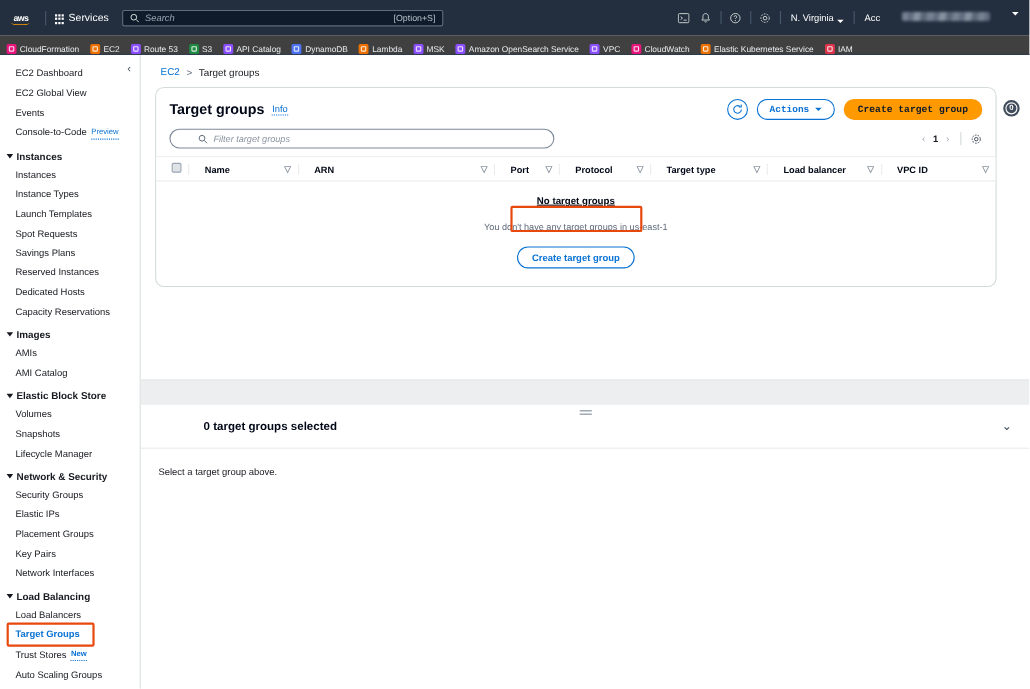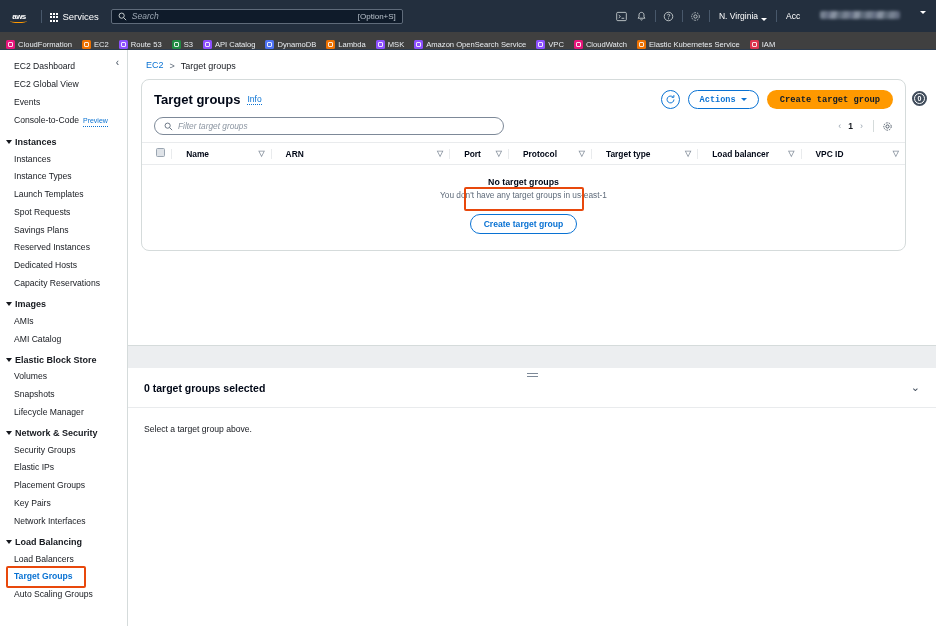--- a/index.html
+++ b/index.html
@@ -165,21 +165,21 @@
     font-family: inherit;
   }
   .btn-primary {
     background: #ff9900; color: #0f1b2a; border: none; border-radius: 14px;
     font-size: 8.8px; font-weight: bold; padding: 4.5px 13px; cursor: pointer;
     font-family: inherit;
   }
   .filter-row { padding: 0 12px 7px 12px; display: flex; align-items: center; gap: 10px; }
   .filter-input {
     flex: none; width: 350px; height: 18px; border: 1px solid #7d8998;
-    border-radius: 9px; display: flex; align-items: center; gap: 5px; padding: 0 9px;
+    border-radius: 9px; display: flex; align-items: center; gap: 5px; padding: 0 25px;
     background: #fff;
   }
   .filter-input input {
     flex: 1; border: none; outline: none; font-size: 8.3px; font-family: inherit;
     font-style: italic; color: #5f6b7a; background: transparent;
   }
   .filter-input input::placeholder { color: #8b95a1; font-style: italic; }
   .pager { margin-left: auto; display: flex; align-items: center; gap: 5px; }
   .pg-arrow { color: #9aa5b1; font-size: 9px; cursor: pointer; padding: 0 2px; }
   .pg-num { font-size: 8.5px; font-weight: bold; color: #16191f; cursor: pointer; }
@@ -195,40 +195,40 @@
   .th-inner { display: flex; align-items: center; gap: 6px; padding-right: 6px; }
   .th-label { flex: 1; }
   .sort-ico { color: #8b95a1; font-size: 8px; line-height: 8px; flex: none; }
   .col-div { width: 1px; align-self: stretch; background: #e9ebed; margin-right: 8px; flex: none; }
   .chk {
     width: 9px; height: 9px; border: 1px solid #9aa5b1; border-radius: 1.5px;
     background: #dfe3e8; display: inline-block; cursor: pointer;
   }
 
   .empty-state { text-align: center; padding: 12px 0 16px 0; position: relative; }
-  .empty-title { font-size: 8.8px; font-weight: bold; color: #000716; margin-bottom: 3px; }
+  .empty-title { font-size: 8.8px; font-weight: bold; color: #000716; margin-bottom: 14px; text-decoration: underline; }
   .empty-sub { font-size: 8.3px; color: #5f6b7a; margin-bottom: 13px; }
 
   
   .split-grip {
     position: absolute; left: 0; right: 0; top: 0; height: 14px;
     display: flex; align-items: center; justify-content: center; cursor: row-resize;
   }
   .split-grip .bars { width: 11px; }
   .split-grip .bars i { display: block; height: 1px; background: #7d8998; margin: 1.8px 0; }
   .split-panel {
     position: absolute; left: 0; right: 0; bottom: 0; height: 293px;
     background: #fff; border-top: 1px solid #d5dbdb;
   }
   .split-shadowbar { height: 22px; background: #eceef0; }
   .split-head {
     height: 40px; display: flex; align-items: center; padding: 0 16px;
     border-bottom: 1px solid #e9ebed; position: relative;
   }
-  .split-title { font-size: 10.5px; font-weight: bold; color: #000716; }
+  .split-title { font-size: 10.5px; font-weight: bold; color: #000716; margin-left: 41px; }
   .split-chev { margin-left: auto; color: #414d5c; font-size: 11px; cursor: pointer; }
   .split-body { padding: 16px; font-size: 8.6px; color: #16191f; }
 </style>
 </head>
 <body>
 
 <div class="topnav">
   <div class="aws-logo">
     <span class="txt">aws</span>
     <span class="smile"></span>
@@ -445,20 +445,24 @@
         </div>
         <div class="side-group">
           <span class="tri"></span>
           <span>Load Balancing</span>
         </div>
         <div class="side-link">
           <span>Load Balancers</span>
         </div>
         <div class="side-link selected">
           <span>Target Groups</span>
+        </div>
+        <div class="side-link">
+          <span>Trust Stores</span>
+          <span class="badge-new">New</span>
         </div>
         <div class="side-link">
           <span>Auto Scaling Groups</span>
         </div>
       </div>
 
     <div class="anno-box" style="left: 6px; top: 515.969px; width: 80px; height: 21.7812px;"></div>
   </div>
 
   <div class="main">

